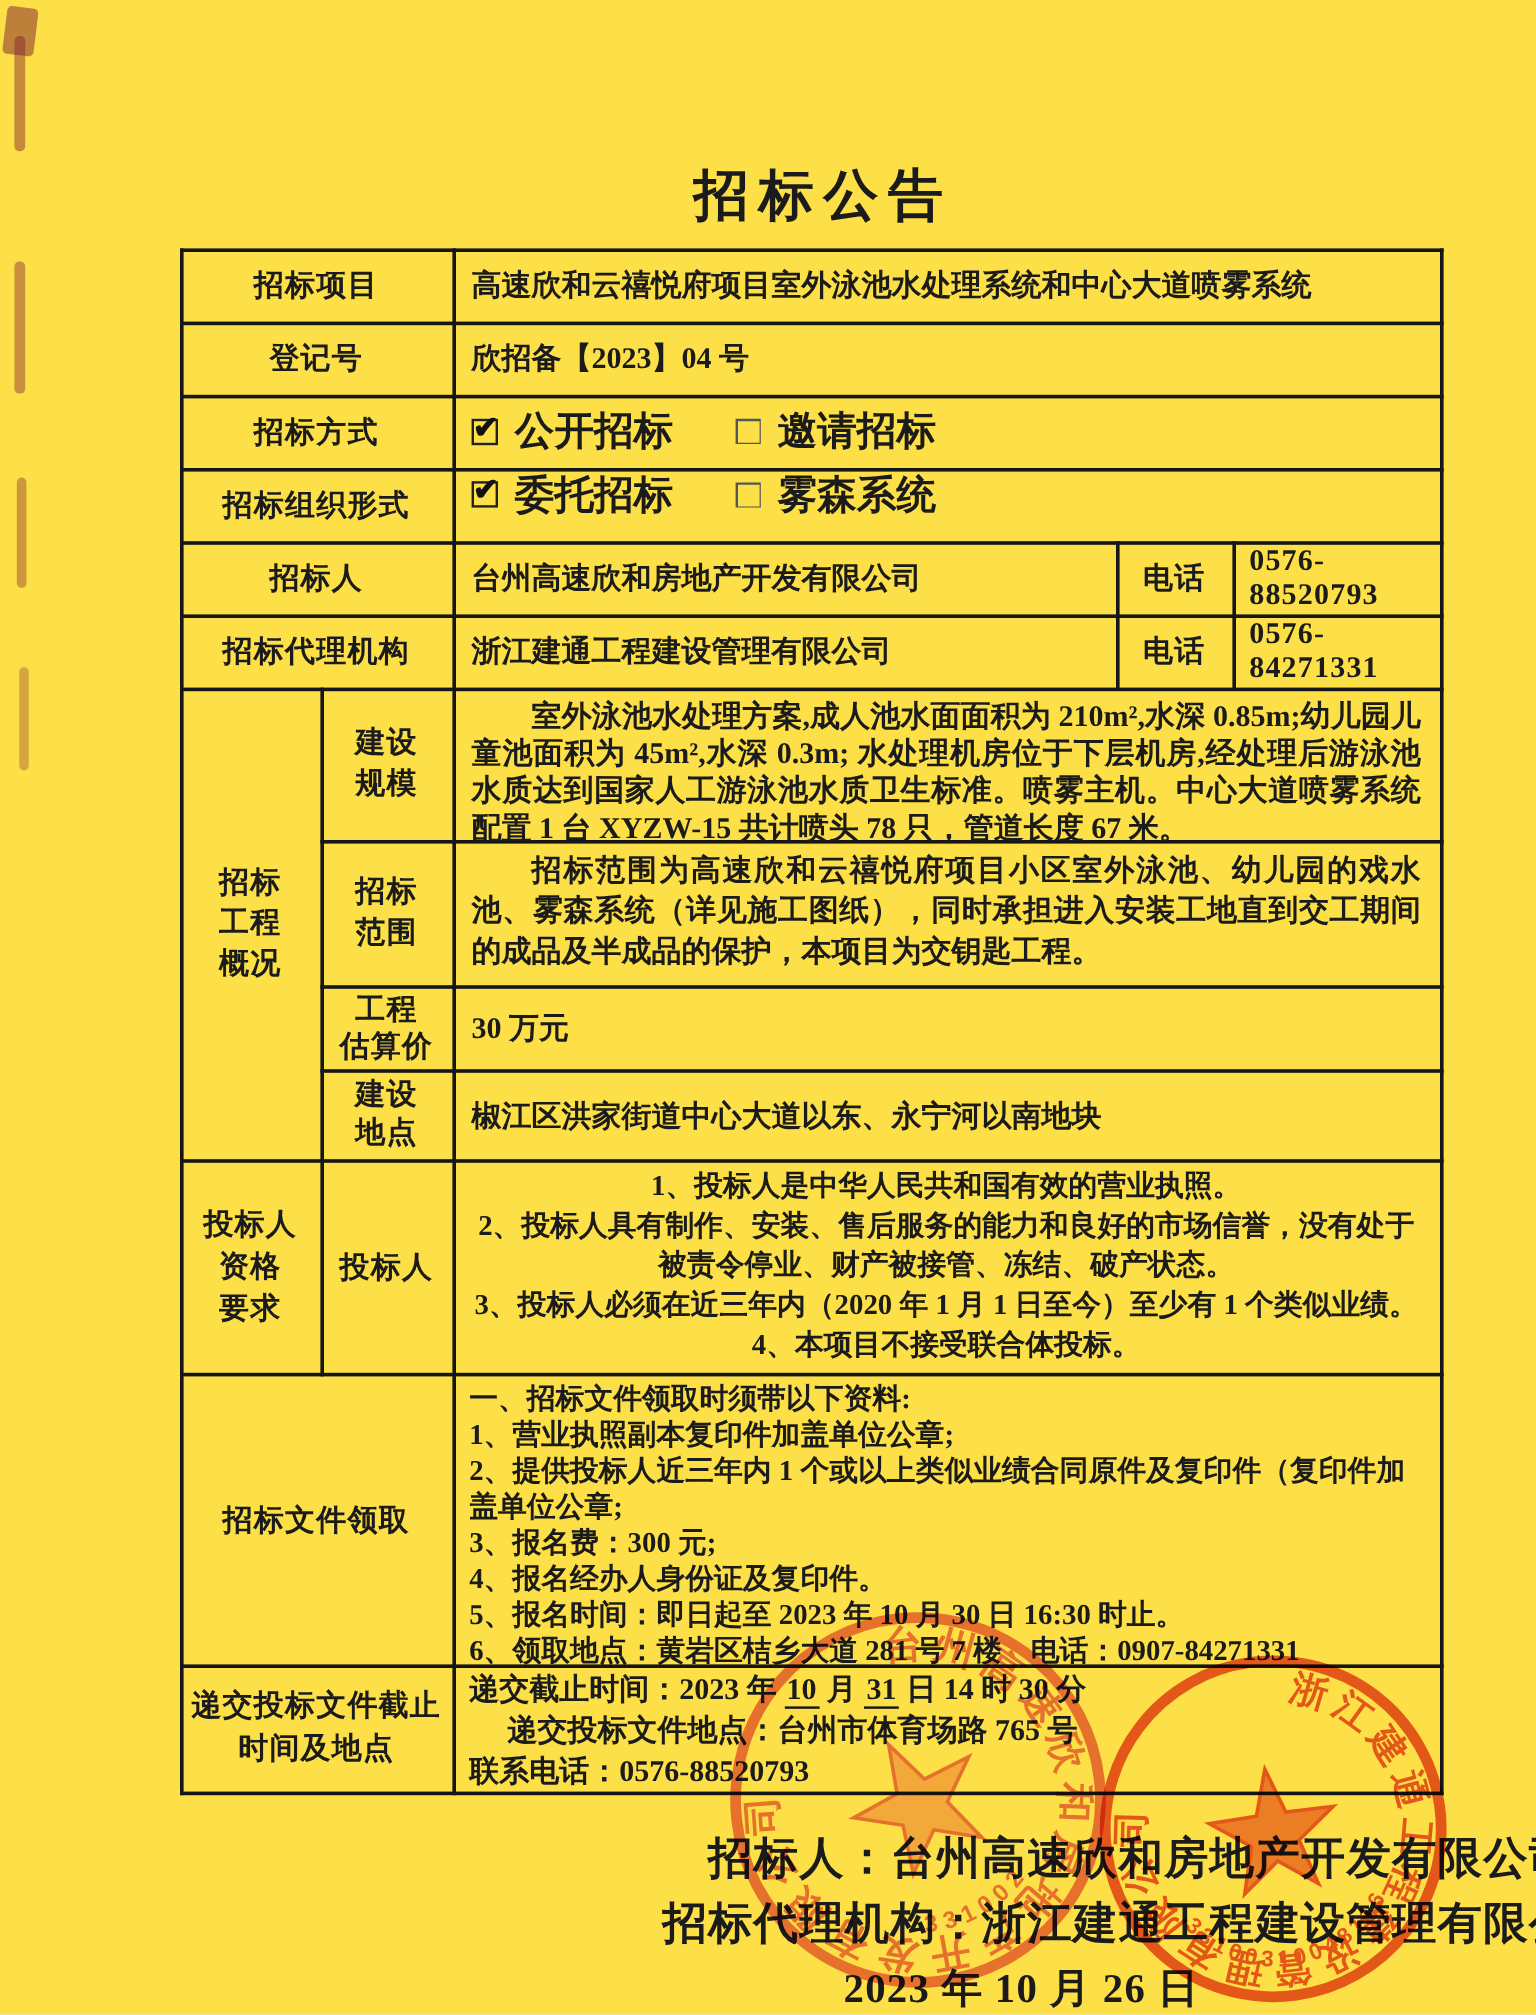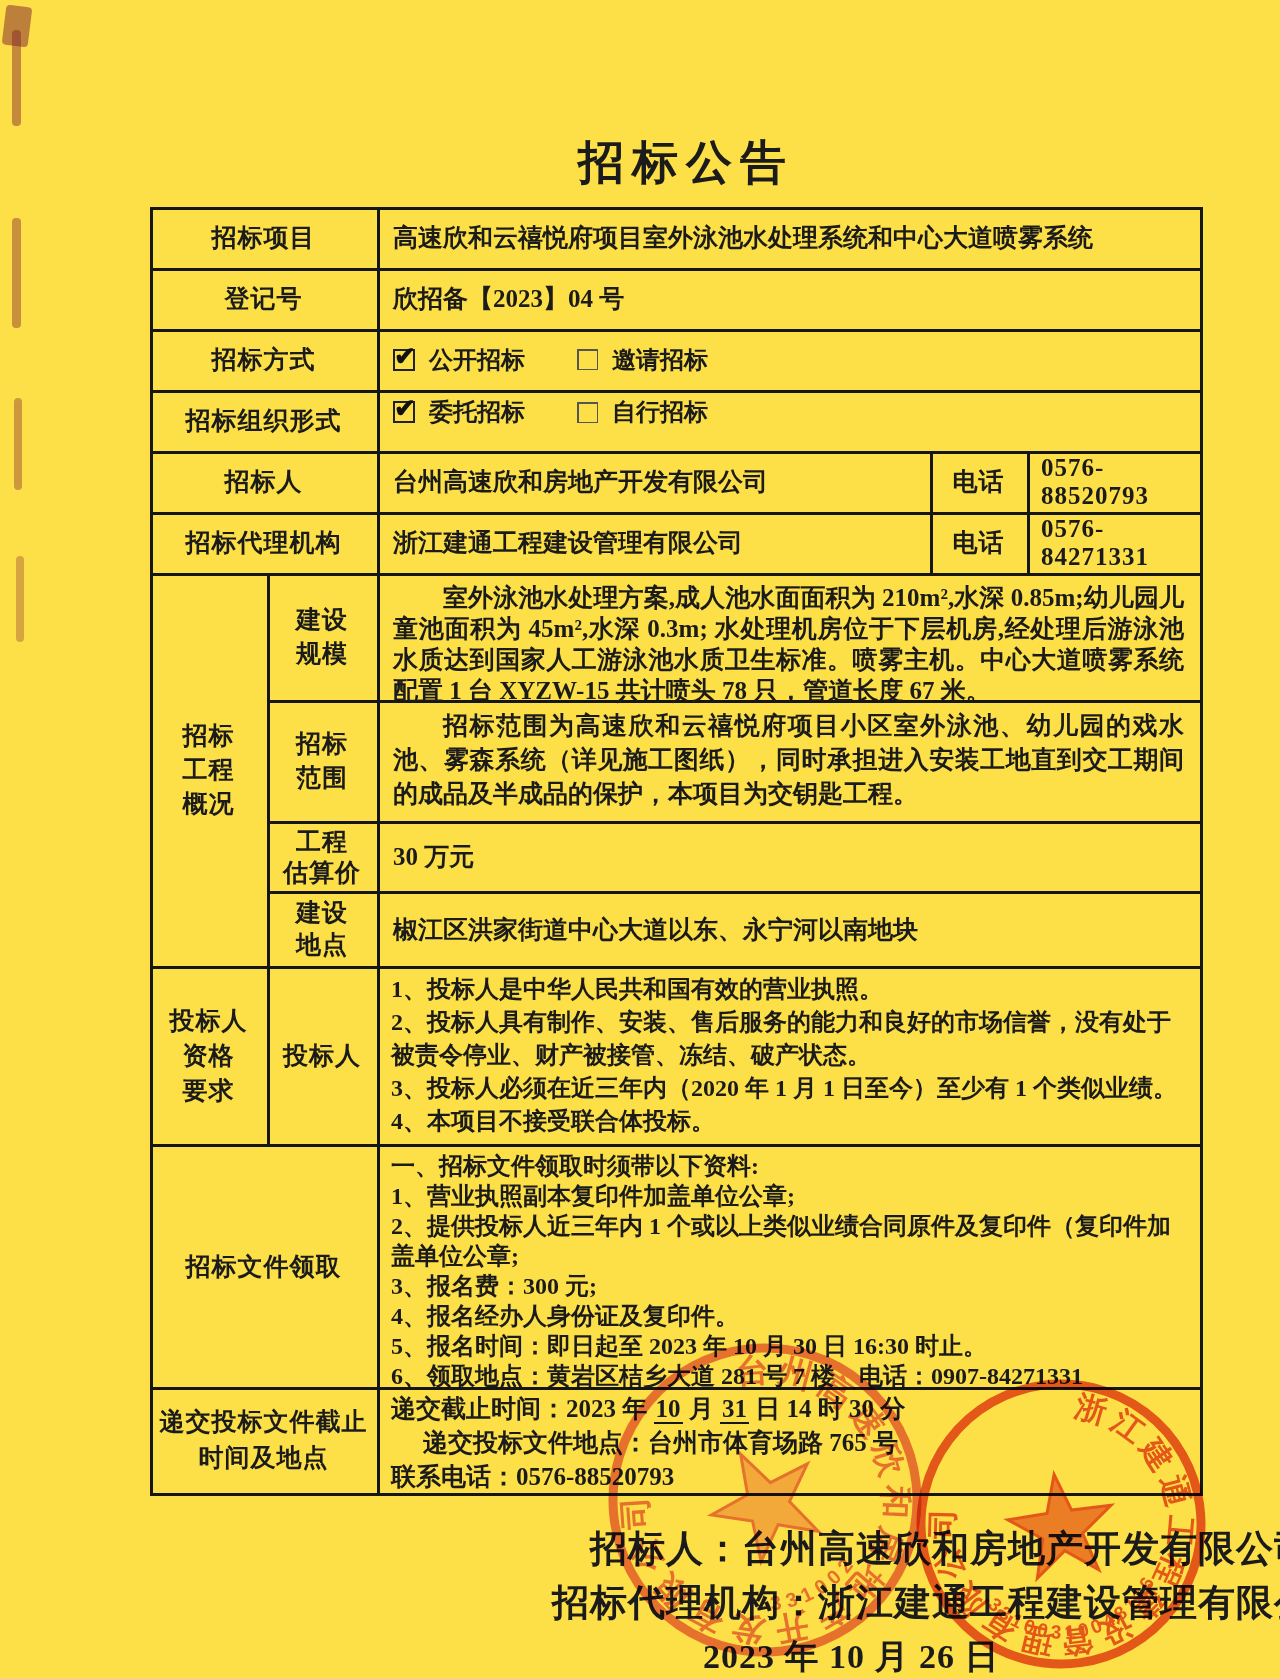--- a/index.html
+++ b/index.html
@@ -23,21 +23,21 @@
   .indent{text-indent:2em;}
   .list{display:block;font-weight:600;font-size:24px;padding:7px 14px;}
   .list p{margin:0;line-height:33px;}
   .list.tight p{line-height:30px;}
   
   .optrow{gap:0;}
   .opt{display:flex;align-items:center;margin-right:52px;}
   .box{position:relative;width:18px;height:18px;border:2px solid #222;margin-right:14px;flex:0 0 auto;}
   .box.light{border-color:#555;border-width:2px 1px 1px 2px;}
   .box.checked::after{content:"✔";position:absolute;left:-1px;top:-10px;font-size:26px;font-weight:700;color:#111;}
-  .optlabel{font-weight:700;font-size:24px;font-family:Liberation Serif, serif;}
+  .optlabel{font-weight:700;font-size:33px;font-family:Liberation Serif, serif;}
   
   .ul{border-bottom:2px solid #161616;padding:0 2px;}
   
   .sig{position:absolute;font-weight:700;font-size:37px;letter-spacing:1px;white-space:nowrap;}
   
   .stamp{position:absolute;mix-blend-mode:multiply;opacity:.88;pointer-events:none;}
   
   .artifact{position:absolute;background:#7e1f2d;border-radius:4px;}
   .title{position:absolute;top:132px;left:0;width:100%;text-align:center;padding-left:46px;
          font-size:46px;font-weight:700;letter-spacing:8px;}
@@ -108,21 +108,21 @@
   <div class="cell center" style="left:150px;top:390px;width:227px;height:61px;">
       <span class="label">招标组织形式</span>
     </div>
   <div class="cell optrow" style="left:377px;top:390px;width:823px;height:44px;padding-left:16px;">
     <span class="opt">
       <span class="box checked"></span>
       <span class="optlabel">委托招标</span>
     </span>
     <span class="opt">
       <span class="box light"></span>
-      <span class="optlabel">自行招标</span>
+      <span class="optlabel">雾森系统</span>
     </span>
   </div>
 
   <div class="cell center" style="left:150px;top:451px;width:227px;height:61px;">
       <span class="label">招标人</span>
     </div>
   <div class="cell" style="left:377px;top:451px;width:553px;height:61px;">
       <span class="value">台州高速欣和房地产开发有限公司</span>
     </div>
   <div class="cell center" style="left:930px;top:451px;width:97px;height:61px;">
@@ -180,21 +180,21 @@
     </div>
 
   <div class="cell center stack" style="left:150px;top:966px;width:117px;height:179px;line-height:35px;">
     <div class="label">投标人</div>
     <div class="label">资格</div>
     <div class="label">要求</div>
   </div>
   <div class="cell center" style="left:267px;top:966px;width:110px;height:179px;">
       <span class="label">投标人</span>
     </div>
-  <div class="cell" style="left:377px;top:966px;width:823px;height:179px;align-items:flex-start;">
+  <div class="cell" style="left:377px;top:966px;width:823px;height:179px;align-items:flex-start;text-align:center;">
     <div class="list">
       <p>1、投标人是中华人民共和国有效的营业执照。</p>
       <p>2、投标人具有制作、安装、售后服务的能力和良好的市场信誉，没有处于被责令停业、财产被接管、冻结、破产状态。</p>
       <p>3、投标人必须在近三年内（2020 年 1 月 1 日至今）至少有 1 个类似业绩。</p>
       <p>4、本项目不接受联合体投标。</p>
     </div>
   </div>
 
   <div class="cell center" style="left:150px;top:1144px;width:227px;height:244px;">
       <span class="label">招标文件领取</span>

